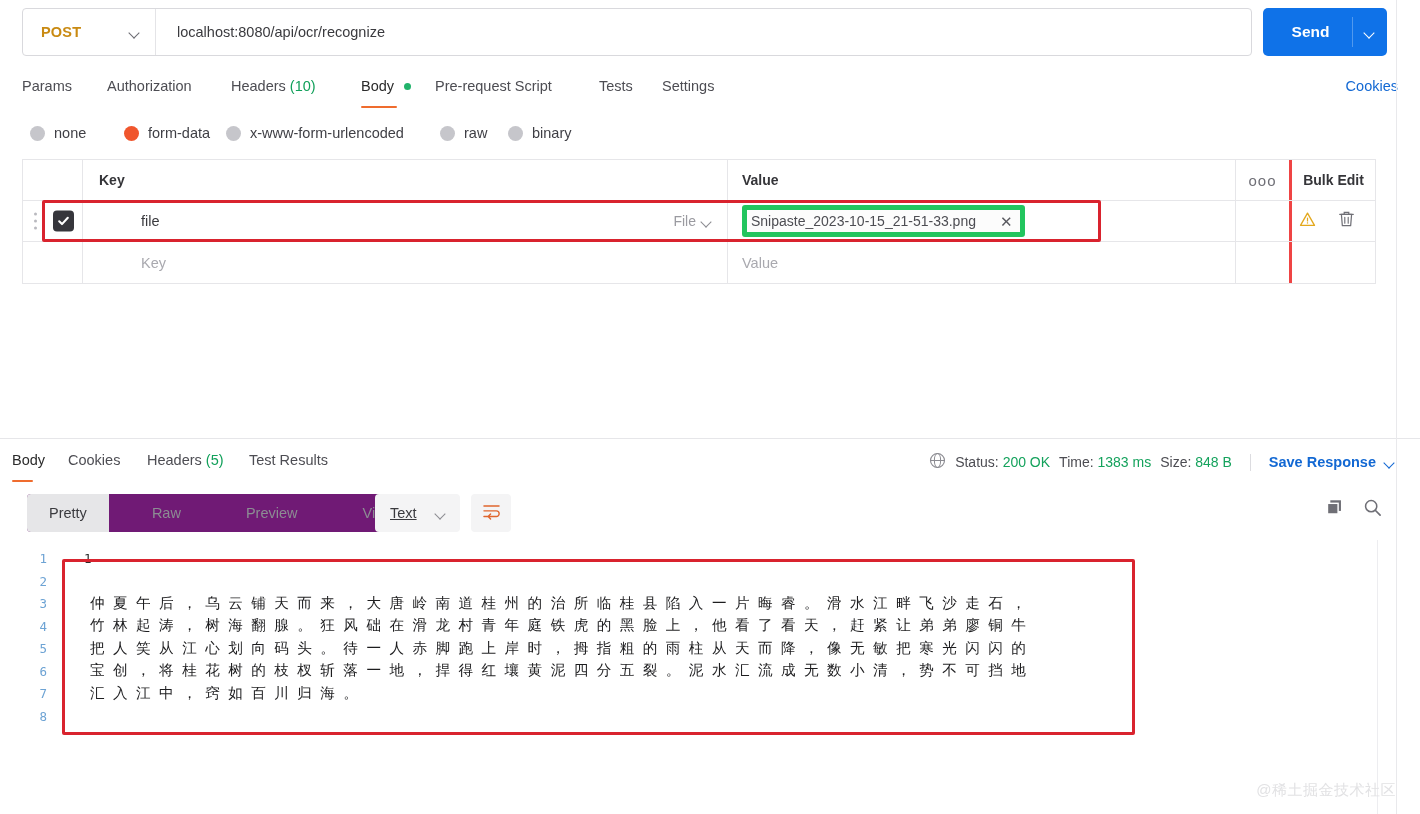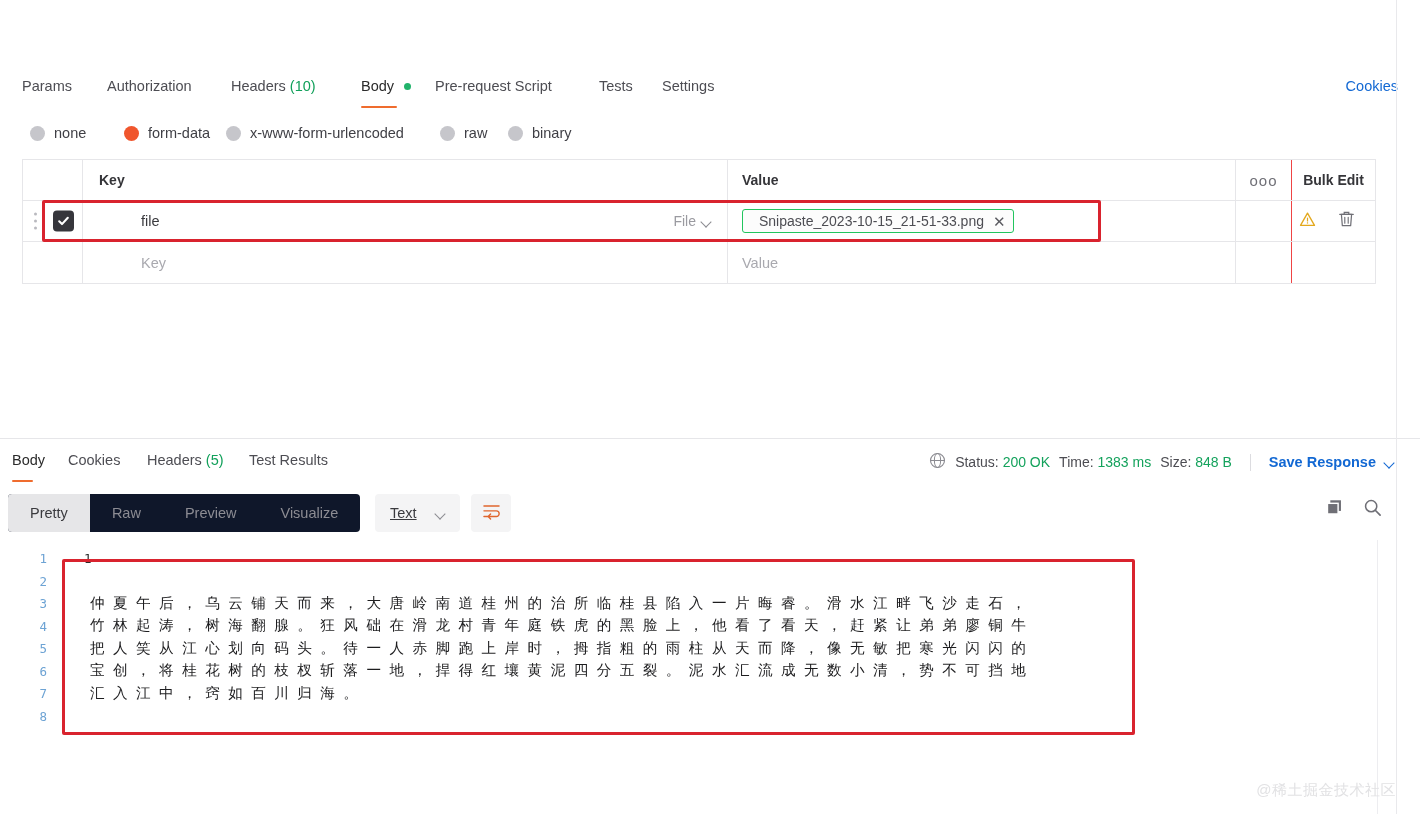--- a/index.html
+++ b/index.html
@@ -102,34 +102,34 @@
     border: 1px solid #e6e6e9; border-top: 1px solid #e6e6e9;
   }
   .trow { display: flex; height: 41px; align-items: stretch; }
   .trow.hdr { background: #fff; border-bottom: 1px solid #e6e6e9; }
   .trow.r1 { border-bottom: 1px solid #e6e6e9; }
   .c-check { width: 60px; border-right: 1px solid #e6e6e9; position: relative; }
   .c-key   { width: 645px; border-right: 1px solid #e6e6e9; position: relative;
              display: flex; align-items: center; padding: 0 12px 0 16px; }
   .c-val   { width: 508px; border-right: 1px solid #e6e6e9; position: relative;
              display: flex; align-items: center; padding: 0 12px 0 14px; }
-  .c-dots  { width: 56px; border-right: 1px solid #ef4444; display: flex;
+  .c-dots  { width: 56px; border-right: 3px solid #ef4444; display: flex;
              align-items: center; justify-content: center; }
   .c-bulk  { flex: 1; display: flex; align-items: center; justify-content: center; }
   .hdr .c-key, .hdr .c-val {
     font-size: 14px; font-weight: 600; color: #353539;
   }
   .hdr .c-bulk { font-size: 14px; font-weight: 600; color: #353539; cursor: pointer; }
   .dots3 { font-size: 15px; color: #6f6f76; letter-spacing: 1px; cursor: pointer; }
   .keytext { font-size: 14.5px; color: #3a3a3e; }
   .ph { font-size: 14.5px; color: #a9a9af; }
   .filetag {
-    font-size: 14px; color: #4d4d53; border: 1px solid #22c55e; border-radius: 3px;
-    background: #fcfcfc; padding: 3px 7px 3px 16px; display: flex; align-items: center;
-    gap: 9px;
+    font-size: 14px; color: #4d4d53; border: 5px solid #22c55e; border-radius: 3px;
+    background: #fcfcfc; padding: 3px 7px 3px 4px; display: flex; align-items: center;
+    gap: 24px;
   }
   .filetag .xx { font-size: 15px; color: #5a5a60; cursor: pointer; line-height: 1; }
   .filesel {
     position: absolute; right: 14px; top: 0; bottom: 0; display: flex;
     align-items: center; gap: 6px; font-size: 14px; color: #9a9aa0; cursor: pointer;
   }
   .cb {
     position: absolute; left: 30px; top: 50%; transform: translateY(-50%);
     width: 21px; height: 21px; border-radius: 4px; background: #36363c;
     display: flex; align-items: center; justify-content: center; cursor: pointer;
@@ -191,22 +191,22 @@
   .meta .seg { margin-left: 9px; white-space: nowrap; }
   .meta .gv { color: #14a25c; }
   .meta-div { width: 1px; height: 17px; background: #dcdce0; margin-left: 18px; }
   .saveresp {
     margin-left: 18px; color: #1268d3; font-weight: 600; font-size: 14.5px;
     cursor: pointer; display: flex; align-items: center; gap: 9px;
   }
 
   
   .segbar {
-    position: absolute; left: 8px; top: 494px; height: 38px; display: flex;
-    background: #0f172a; border-radius: 4px; overflow: hidden;
+    position: absolute; left: 27px; top: 494px; height: 38px; display: flex;
+    background: #701a75; border-radius: 4px; overflow: hidden; gap: 21px;
   }
   .seg-item {
     padding: 0 22px; height: 38px; display: flex; align-items: center;
     font-size: 14.5px; color: #8c8c93; cursor: pointer;
   }
   .seg-item.active { background: #e6e6e8; color: #3a3a3e; }
   .textsel {
     position: absolute; left: 375px; top: 494px; width: 85px; height: 38px;
     background: #f4f4f5; border-radius: 4px; display: flex; align-items: center;
     justify-content: space-between; padding: 0 13px 0 15px; cursor: pointer;
@@ -258,20 +258,36 @@
     color: #e2e2e4; letter-spacing: .5px; user-select: none;
   }
 </style>
 </head>
 <body>
 
 <div class="app">
 
   <div class="leftrail"></div>
 
+  <div class="urlbar-row">
+    <div class="url-wrap">
+      <div class="method-box">
+        <span class="method-label">POST</span>
+        <span class="chev"></span>
+      </div>
+      <input class="url-input" value="localhost:8080/api/ocr/recognize" style="">
+    </div>
+    <div class="send-btn">
+      <span class="send-text">Send</span>
+      <span class="send-div"></span>
+      <span class="send-caret">
+        <span class="chev light"></span>
+      </span>
+    </div>
+  </div>
 
   <div class="req-tabs">
     <div class="tab" style="left:22px">
       <span class="lbl">Params</span>
     </div>
     <div class="tab" style="left:107px">
       <span class="lbl">Authorization</span>
     </div>
     <div class="tab" style="left:231px">
       <span class="lbl">

